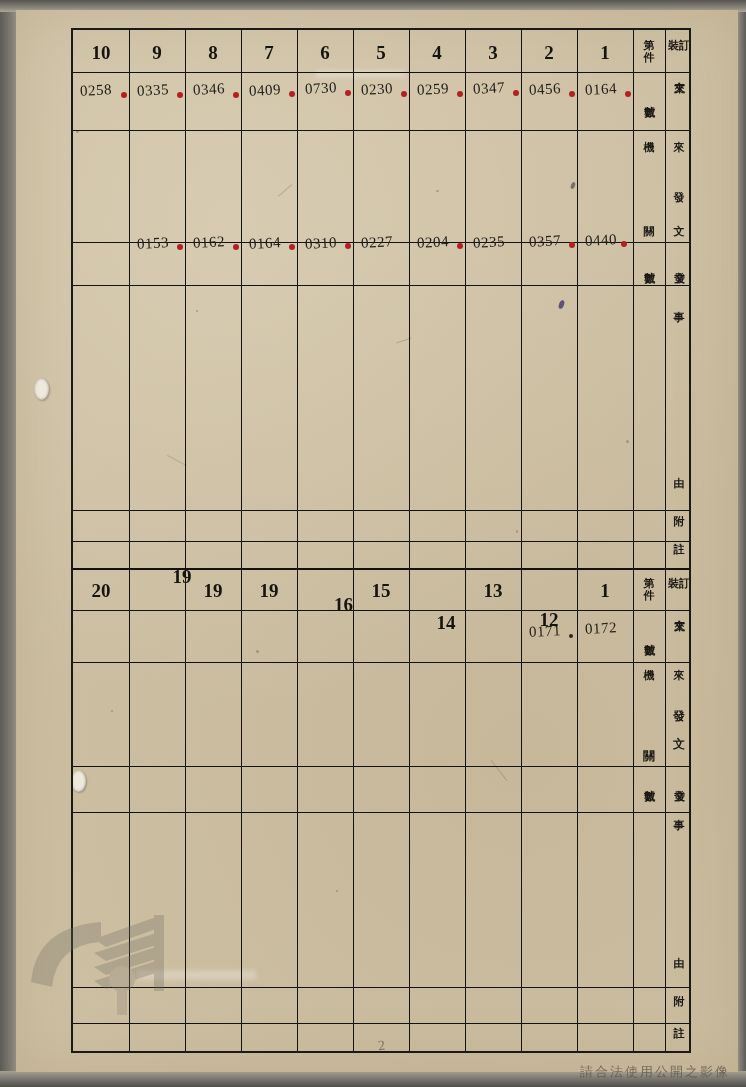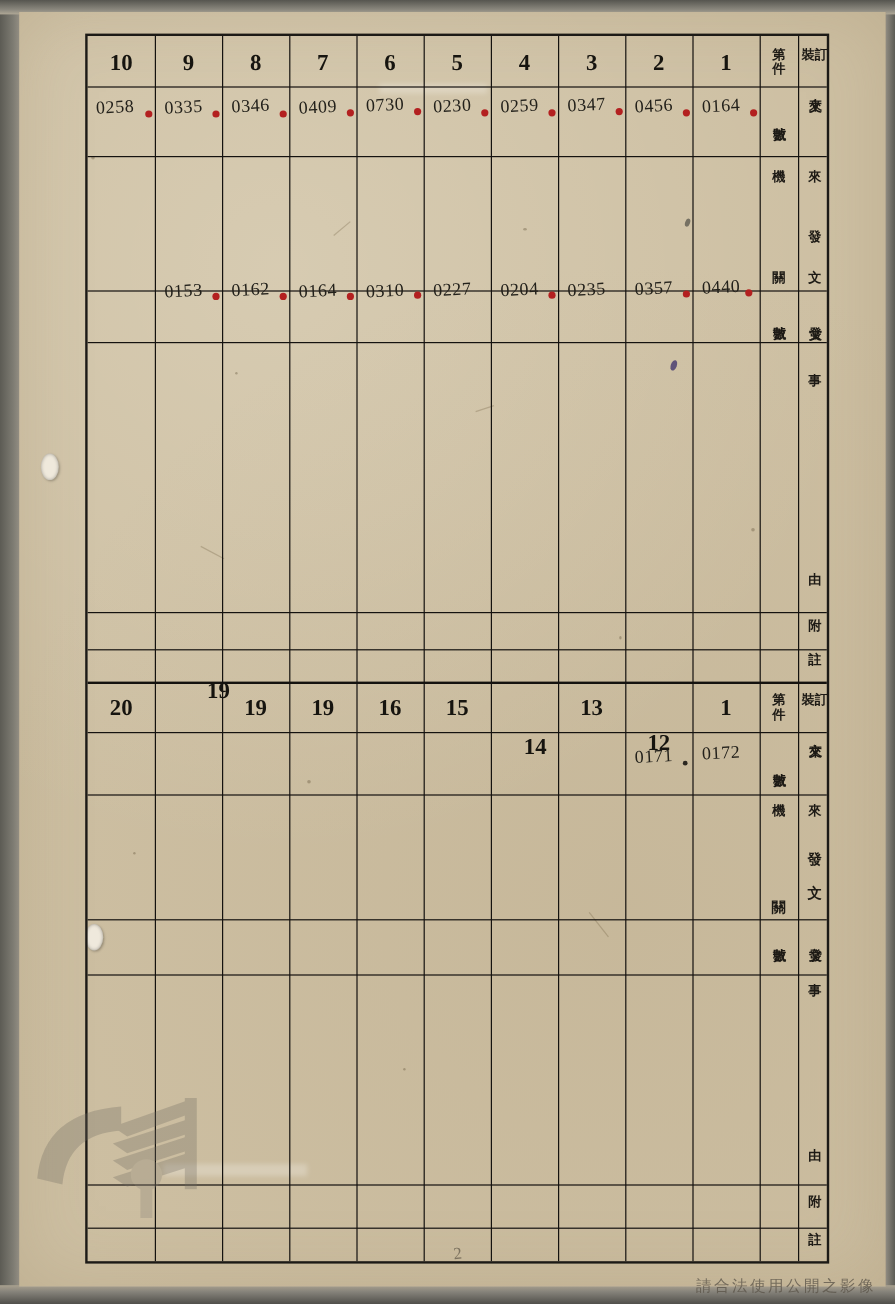--- a/index.html
+++ b/index.html
@@ -337,21 +337,21 @@
         <span>附</span>
       </div>
       <div class="sidelabel" style="left:592px; top:514px; width:28px;">
         <span>註</span>
       </div>
 
       <div class="numcell" style="left:0px;   top:550px; width:56px;">20</div>
       <div class="numcell" style="left:56px;  top:536px; width:56px;margin-left:25px;">19</div>
       <div class="numcell" style="left:112px; top:550px; width:56px;">19</div>
       <div class="numcell" style="left:168px; top:550px; width:56px;">19</div>
-      <div class="numcell" style="left:224px; top:550px; width:56px;">16</div>
+      <div class="numcell" style="left:224px; top:564px; width:56px;text-align:right;">16</div>
       <div class="numcell" style="left:280px; top:550px; width:56px;">15</div>
       <div class="numcell" style="left:345px; top:550px; width:56px;margin-top:32px;">14</div>
       <div class="numcell" style="left:392px; top:550px; width:56px;">13</div>
       <div class="numcell" style="left:448px; top:550px; width:56px;margin-top:29px;">12</div>
       <div class="numcell" style="left:504px; top:550px; width:56px;">1</div>
 
       <div class="hand" style="left:456px; top:593px;">0171</div>
       <div class="hand" style="left:512px; top:590px;">0172</div>
       <div class="dot" style="left:496px; top:604px; background:#2b2720; width:4px; height:4px;"></div>
 

